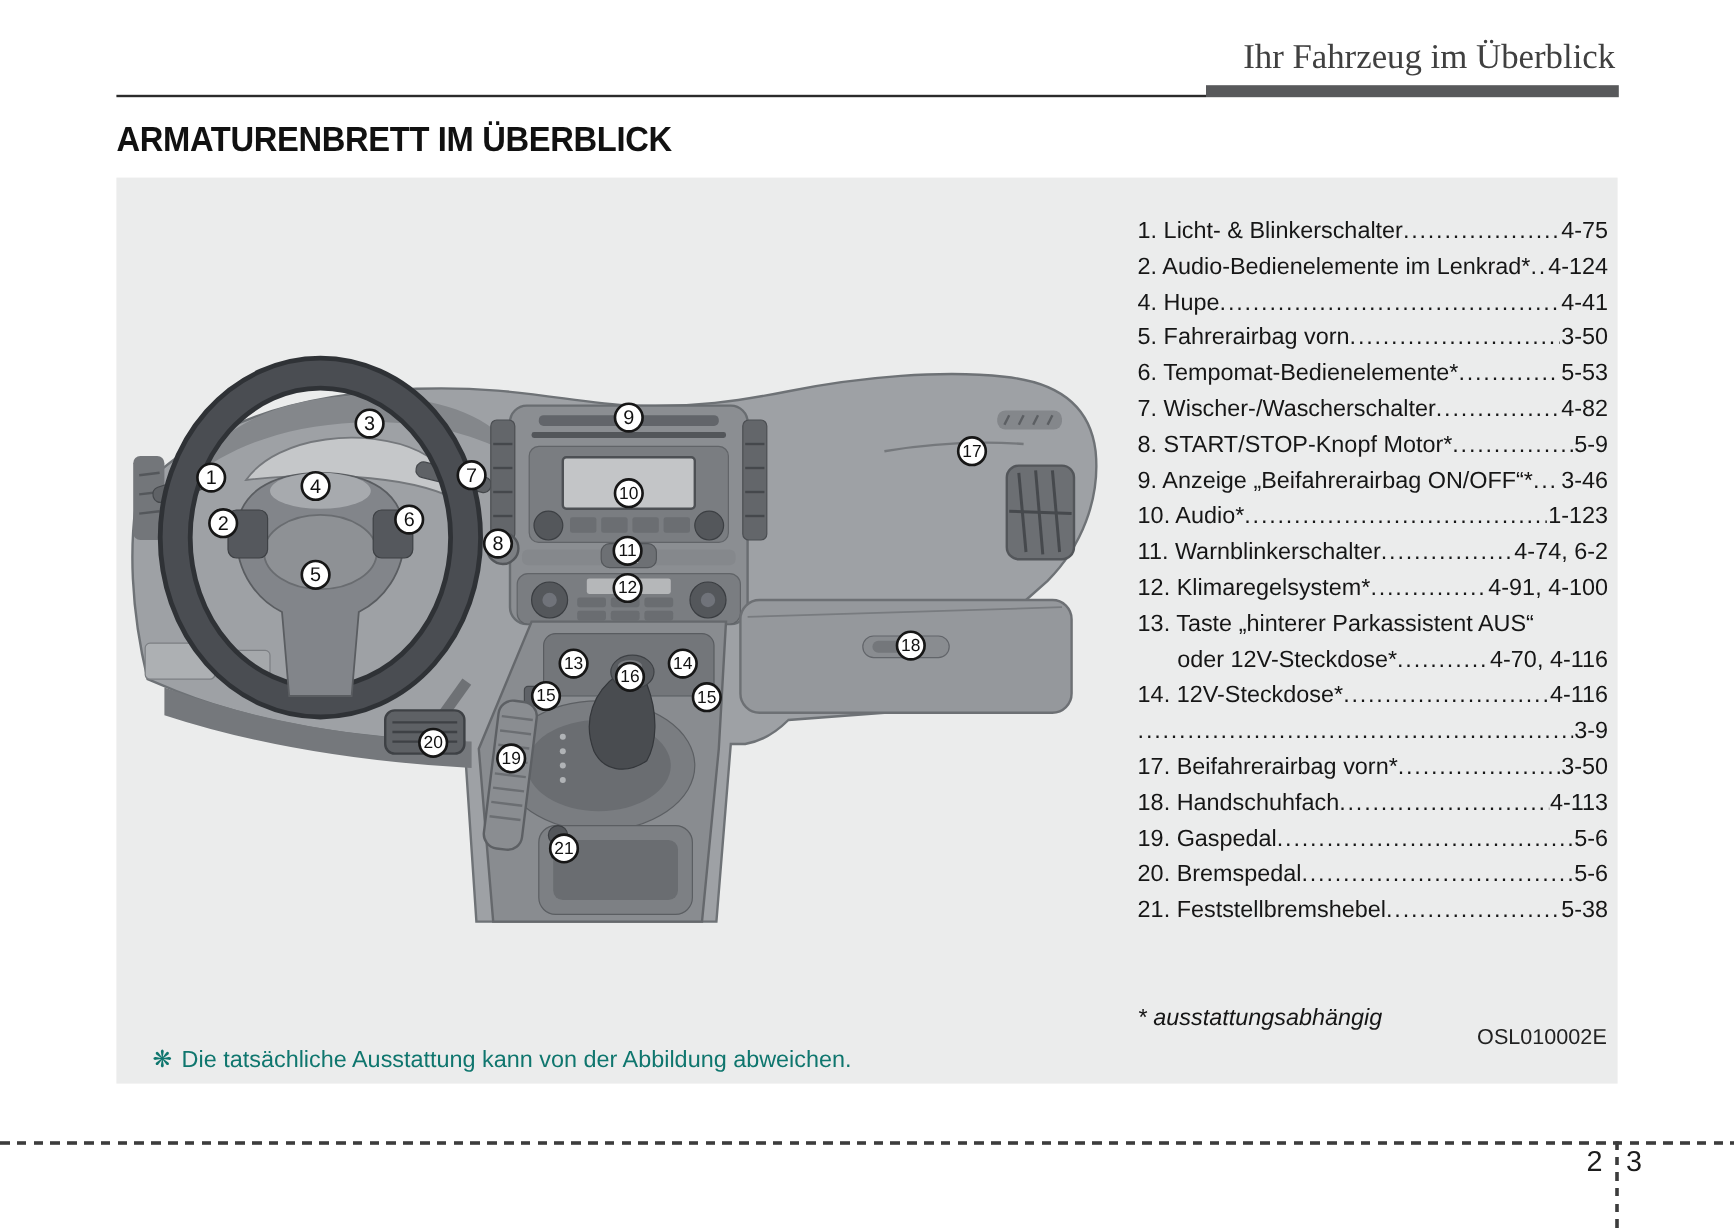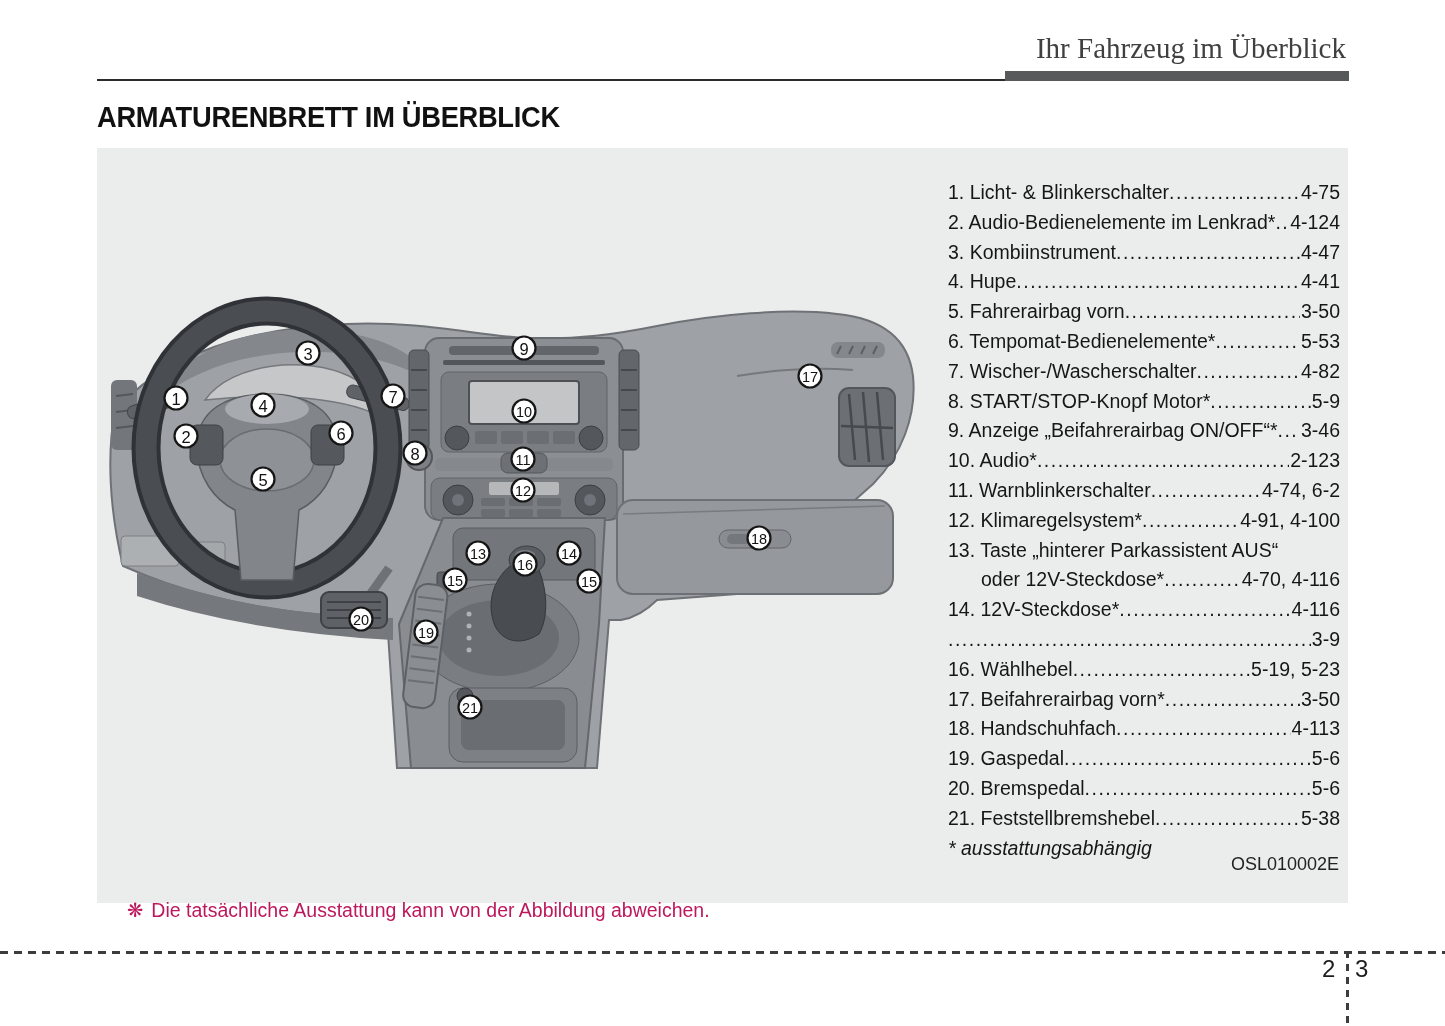--- a/index.html
+++ b/index.html
@@ -25,21 +25,21 @@
   .legend{position:absolute;left:851px;top:30px;width:392px;font-size:19.5px;color:#161616;}
   .toc-row{display:flex;align-items:baseline;height:29.8px;line-height:29.8px;white-space:nowrap;}
   .toc-text{flex:0 0 auto;}
   .toc-cont .toc-text{padding-left:33px;}
   .toc-dots{flex:1 1 auto;overflow:hidden;min-width:6px;}
   .toc-dots::after{content:"......................................................................................";letter-spacing:1.5px;}
   .toc-page{flex:0 0 auto;margin-left:1px;}
   .equip-note{position:absolute;left:851px;top:686px;height:29.8px;line-height:29.8px;
               font-size:19.5px;color:#161616;font-style:italic;}
 
-  .figure-note{position:absolute;left:30px;top:723px;font-size:19.5px;color:#be185d;margin-top:28px;}
+  .figure-note{position:absolute;left:30px;top:723px;font-size:19.5px;color:#0f766e;}
   .figure-note .sym{margin-right:8px;}
   .figure-code{position:absolute;right:9px;top:706px;font-size:18px;color:#222;}
 
   
   .dash-h{top:951px;left:0;width:1445px;height:2.5px;
           background:repeating-linear-gradient(90deg,#3c3c3c 0 8px,transparent 8px 14px);}
   .dash-v{top:951px;left:1346px;width:2.5px;height:75px;
           background:repeating-linear-gradient(180deg,#3c3c3c 0 7px,transparent 7px 13px);}
   .pn{font-size:24px;color:#1d1d1d;line-height:1;}
   .pn-left{top:957px;left:1322px;}
@@ -291,25 +291,20 @@
         <span class="toc-text">1. Licht- &amp; Blinkerschalter</span>
         <span class="toc-dots"></span>
         <span class="toc-page">4-75</span>
       </div>
       <div class="toc-row">
         <span class="toc-text">2. Audio-Bedienelemente im Lenkrad*</span>
         <span class="toc-dots"></span>
         <span class="toc-page">4-124</span>
       </div>
       <div class="toc-row">
-        <span class="toc-text">3. Kombiinstrument</span>
-        <span class="toc-dots"></span>
-        <span class="toc-page">4-47</span>
-      </div>
-      <div class="toc-row">
         <span class="toc-text">4. Hupe</span>
         <span class="toc-dots"></span>
         <span class="toc-page">4-41</span>
       </div>
       <div class="toc-row">
         <span class="toc-text">5. Fahrerairbag vorn</span>
         <span class="toc-dots"></span>
         <span class="toc-page">3-50</span>
       </div>
       <div class="toc-row">
@@ -328,21 +323,21 @@
         <span class="toc-page">5-9</span>
       </div>
       <div class="toc-row">
         <span class="toc-text">9. Anzeige „Beifahrerairbag ON/OFF“*</span>
         <span class="toc-dots"></span>
         <span class="toc-page">3-46</span>
       </div>
       <div class="toc-row">
         <span class="toc-text">10. Audio*</span>
         <span class="toc-dots"></span>
-        <span class="toc-page">2-123</span>
+        <span class="toc-page">1-123</span>
       </div>
       <div class="toc-row">
         <span class="toc-text">11. Warnblinkerschalter</span>
         <span class="toc-dots"></span>
         <span class="toc-page">4-74, 6-2</span>
       </div>
       <div class="toc-row">
         <span class="toc-text">12. Klimaregelsystem*</span>
         <span class="toc-dots"></span>
         <span class="toc-page">4-91, 4-100</span>
@@ -356,25 +351,20 @@
         <span class="toc-page">4-70, 4-116</span>
       </div>
       <div class="toc-row">
         <span class="toc-text">14. 12V-Steckdose*</span>
         <span class="toc-dots"></span>
         <span class="toc-page">4-116</span>
       </div>
       <div class="toc-row">
         <span class="toc-dots"></span>
         <span class="toc-page">3-9</span>
-      </div>
-      <div class="toc-row">
-        <span class="toc-text">16. Wählhebel</span>
-        <span class="toc-dots"></span>
-        <span class="toc-page">5-19, 5-23</span>
       </div>
       <div class="toc-row">
         <span class="toc-text">17. Beifahrerairbag vorn*</span>
         <span class="toc-dots"></span>
         <span class="toc-page">3-50</span>
       </div>
       <div class="toc-row">
         <span class="toc-text">18. Handschuhfach</span>
         <span class="toc-dots"></span>
         <span class="toc-page">4-113</span>

